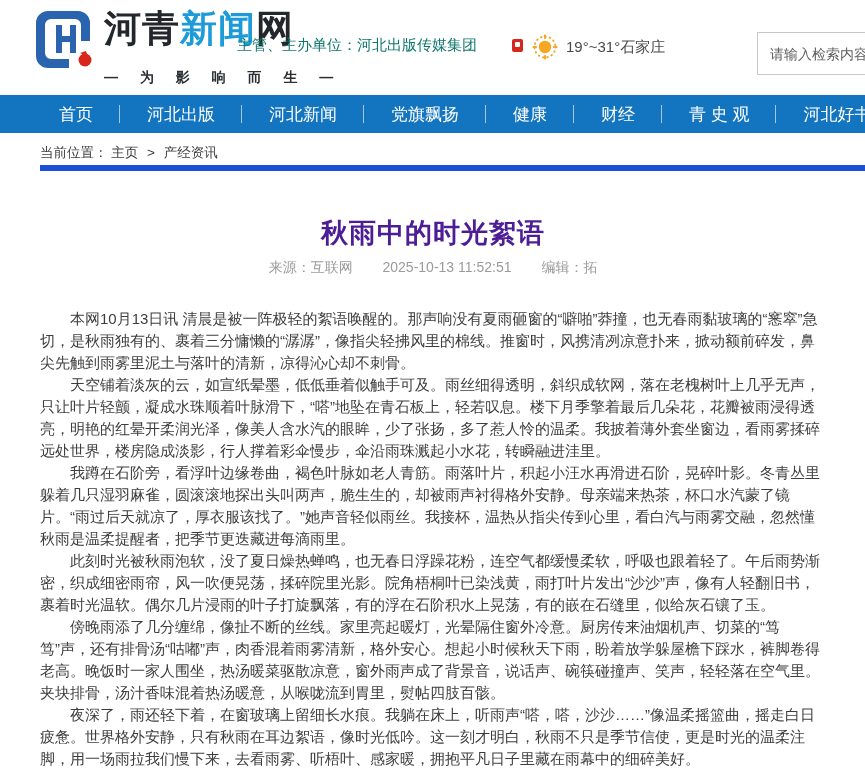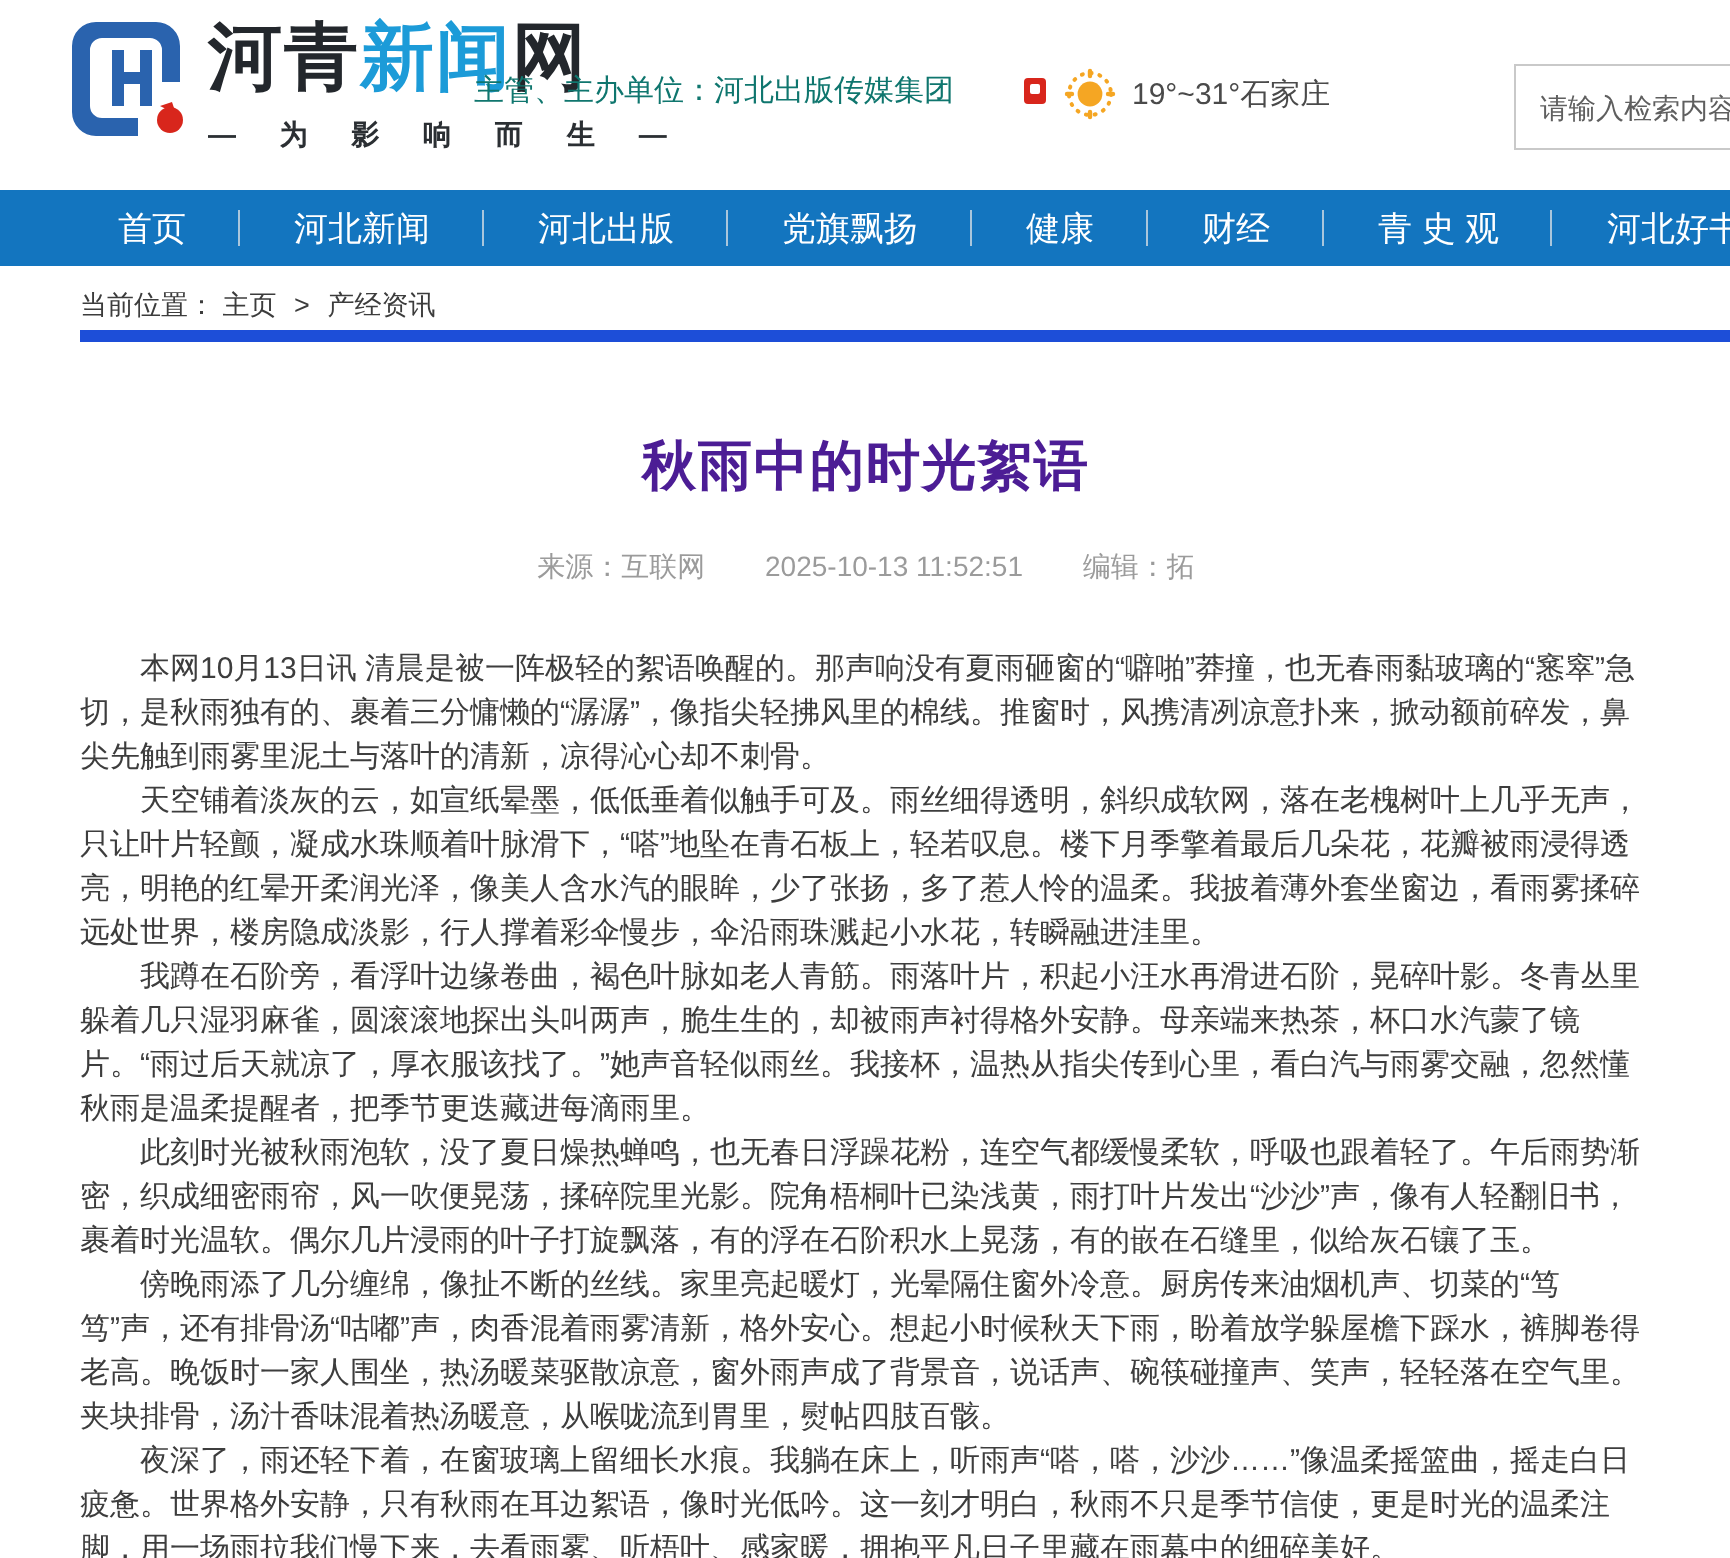--- a/index.html
+++ b/index.html
@@ -6,21 +6,21 @@
   html,body { width:865px; height:779px; background:#fff; overflow:hidden;
               font-family:"Liberation Sans","DejaVu Sans",sans-serif; }
 
   
   .topbar { position:relative; width:865px; height:95px; background:#fff; }
   .logo { position:absolute; left:34px; top:7px; display:flex; align-items:flex-start; cursor:pointer; }
   .logo-icon { width:64px; height:64px; }
   .logo-txt { margin-left:6px; }
   .logo-line1 { font-size:37px; font-weight:bold; color:#23272c; letter-spacing:1px; line-height:44px; }
   .logo-line1 .bl { color:#1c9bd8; }
-  .tagline { font-size:14px; color:#2b2f33; font-weight:bold; letter-spacing:9px; margin-top:8px; white-space:nowrap; }
+  .tagline { font-size:14px; color:#2b2f33; font-weight:bold; letter-spacing:9px; margin-top:18px; white-space:nowrap; }
   .sponsor { position:absolute; left:237px; top:36px; font-size:15px; color:#0f766e; }
   .weather { position:absolute; left:512px; top:33px; display:flex; align-items:center; height:28px; }
   .red-ico { width:11px; height:13px; background:#d8261c; border-radius:2px; margin-right:9px;
              display:inline-block; position:relative; top:-2px; }
   .red-ico::after { content:""; position:absolute; left:3px; top:3px; width:5px; height:5px; background:#fff; border-radius:1px; }
   .sun { width:26px; height:26px; margin-right:8px; }
   .weather-text { font-size:15px; color:#4a4a4a; }
   .search { position:absolute; left:757px; top:32px; width:130px; height:43px;
             border:1px solid #c9c9c9; background:#fff; font-size:14px; color:#333;
             padding:0 12px; outline:none; font-family:inherit; }
@@ -35,21 +35,21 @@
 
   
   .crumbwrap { margin-left:40px; margin-right:0; height:38px; line-height:40px;
                border-bottom:6px solid #1d4ed8; font-size:13.5px; color:#3c3c3c; }
   .crumbwrap a { color:#3c3c3c; text-decoration:none; cursor:pointer; }
   .crumb-sep { margin:0 5px; color:#3c3c3c; }
 
   
   .article { padding:0 39px 0 40px; }
   .art-title { text-align:center; margin-top:44px; font-size:27px; font-weight:600; color:#4c1d95; letter-spacing:1px; }
-  .meta { text-align:center; margin-top:24px; font-size:14px; color:#9b9b9b; }
+  .meta { text-align:center; margin-top:8px; font-size:14px; color:#9b9b9b; }
   .meta span.block { margin:0 13px; }
   .body { margin-top:31px; font-size:15px; line-height:22px; color:#3d3d3d; }
   .para { text-indent:2em; }
 </style>
 </head>
 <body>
 
 <div>
 
   <header class="topbar">
@@ -87,22 +87,22 @@
       </svg>
       <span class="weather-text">19°~31°石家庄</span>
     </div>
 
     <input class="search" type="text" placeholder="请输入检索内容" style="">
   </header>
 
   <nav class="mainnav">
 
   <a class="nav-item">首页</a>
+      <a class="nav-item">河北出版</a>
       <a class="nav-item">河北新闻</a>
-      <a class="nav-item">河北出版</a>
       <a class="nav-item">党旗飘扬</a>
       <a class="nav-item">健康</a>
       <a class="nav-item">财经</a>
       <a class="nav-item">青 史 观</a>
       <a class="nav-item">河北好书</a>
     </nav>
 
   <div class="crumbwrap">
     <span>当前位置：</span>
     <a>主页</a>

